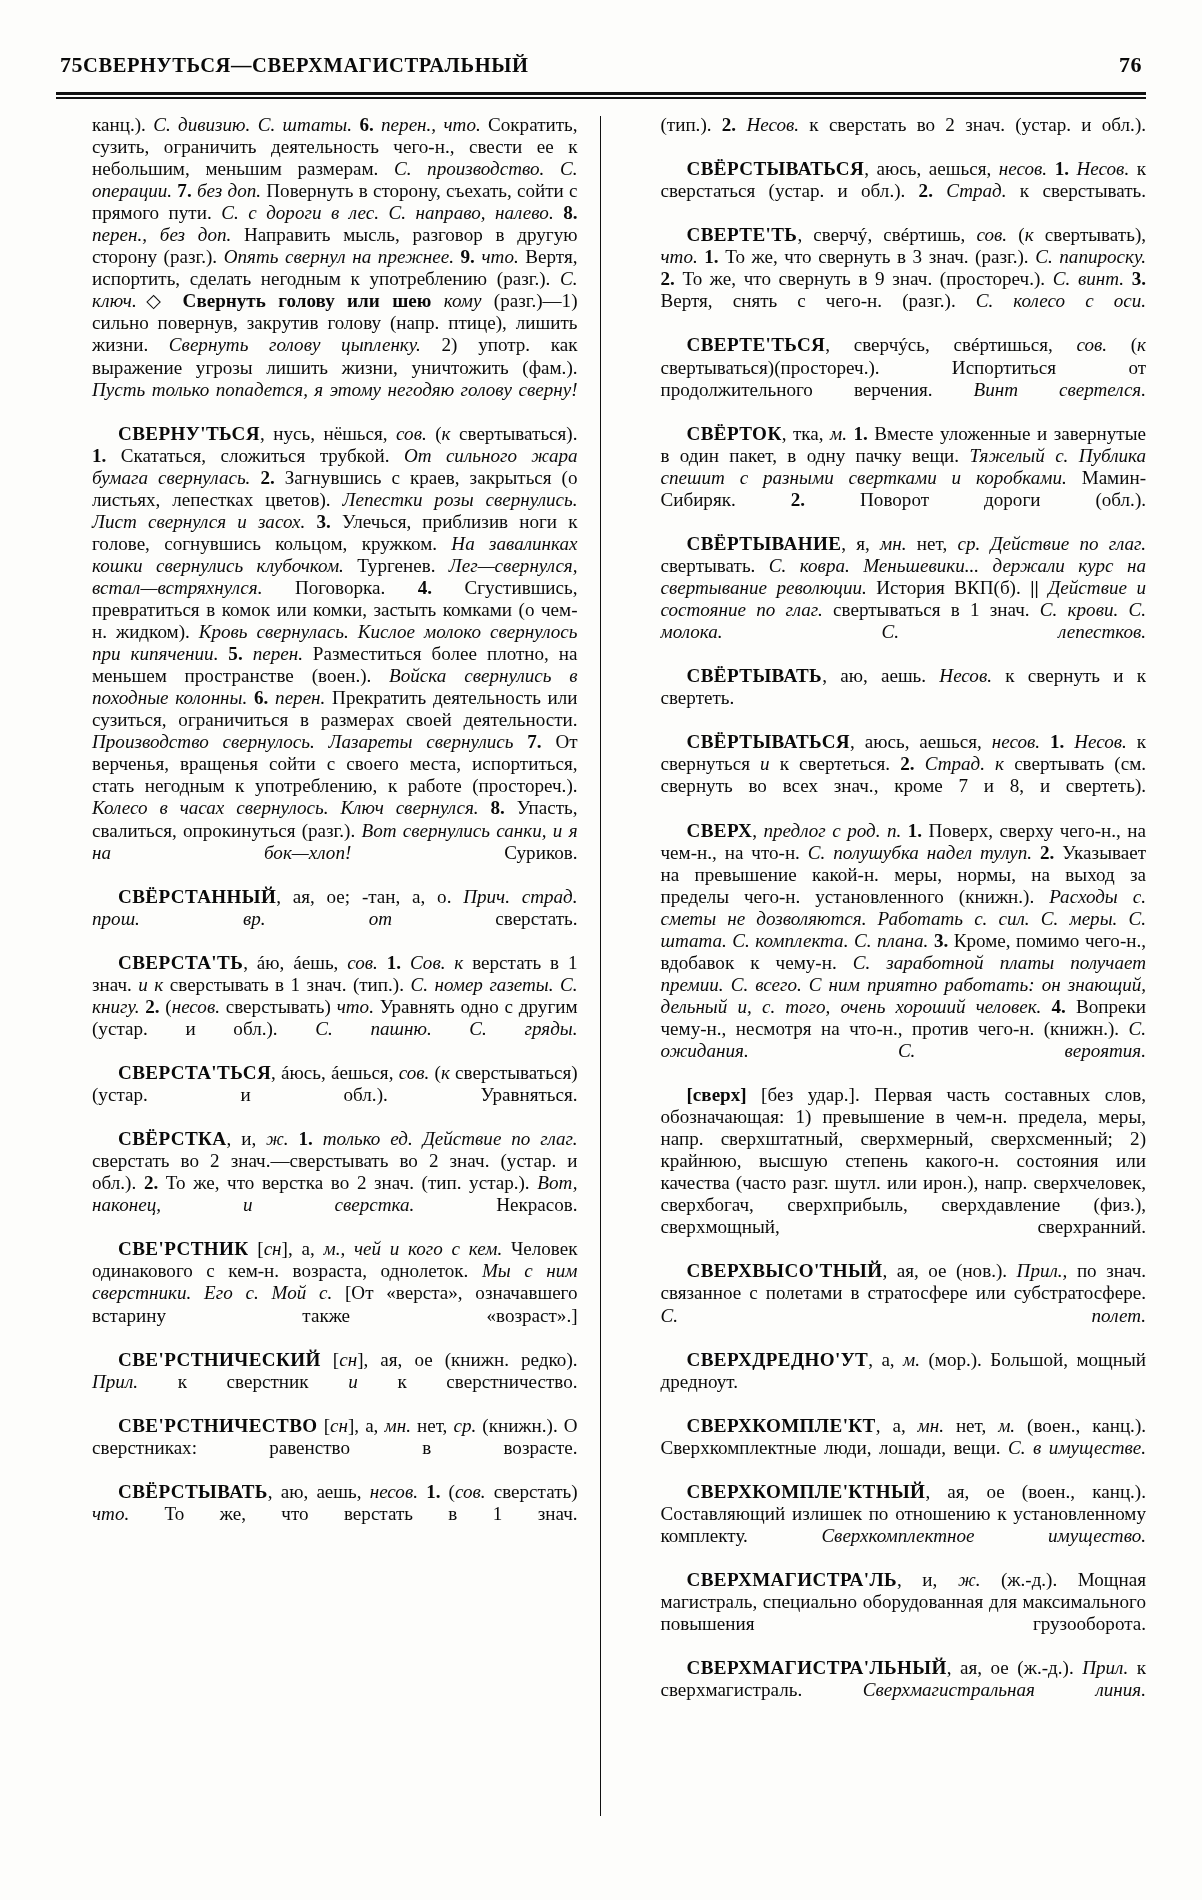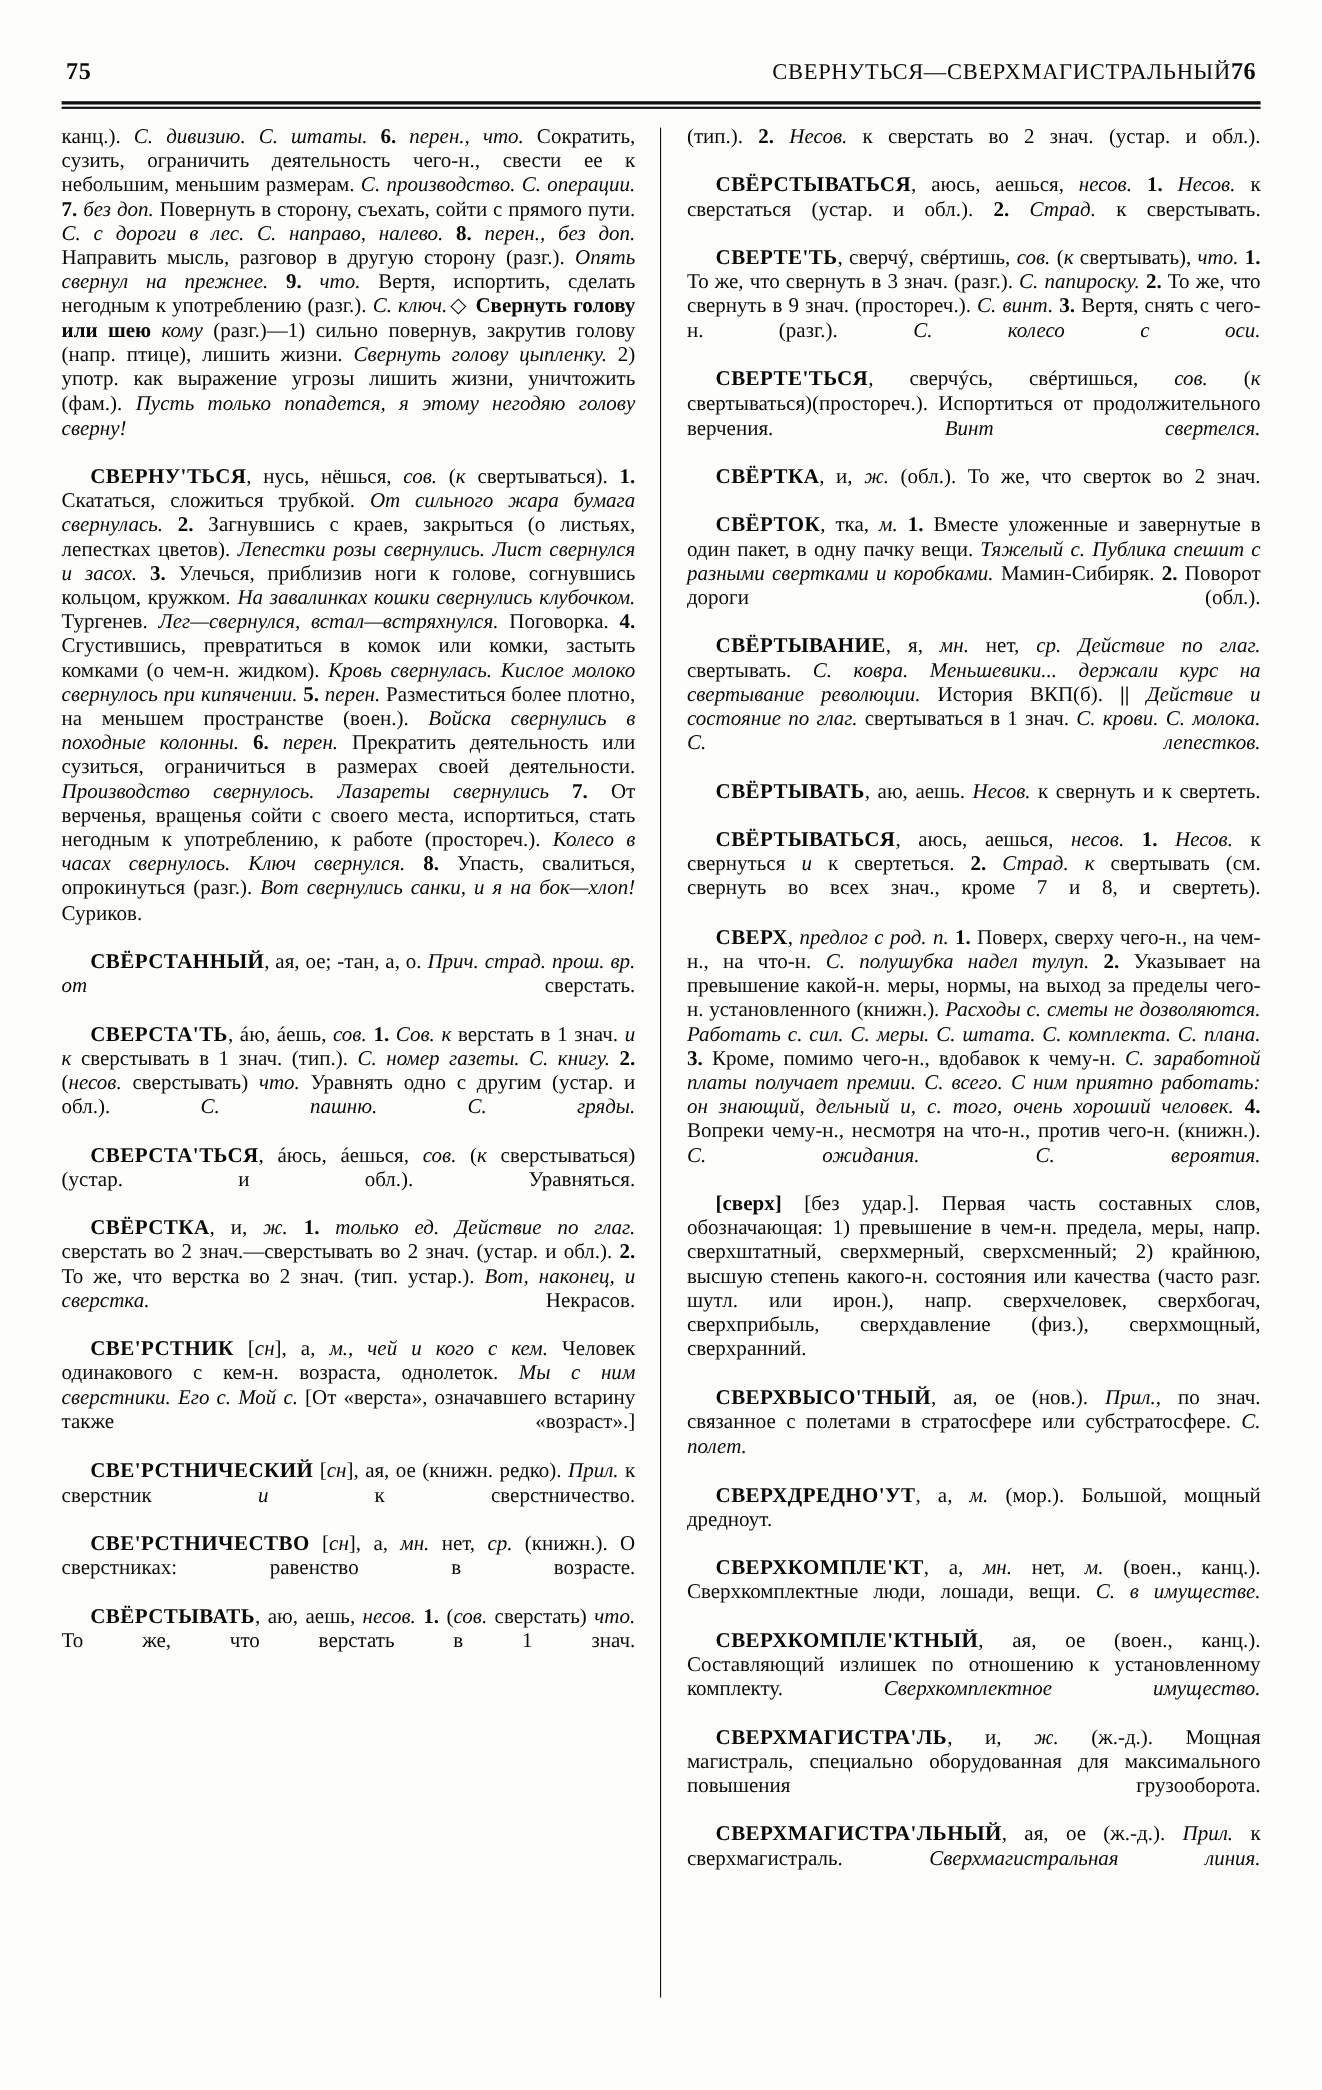--- a/index.html
+++ b/index.html
@@ -30,24 +30,24 @@
     justify-content: space-between;
     height: 34px;
     padding: 0 4px;
   }
   .folio {
     font-weight: bold;
     font-size: 22px;
     letter-spacing: 0.5px;
   }
   .runtitle {
-    font-weight: normal;
+    font-weight: bold;
     font-size: 20.5px;
     letter-spacing: 0.6px;
-    text-align: right;
+    text-align: left;
     flex: 1;
   }
   .rule {
     margin-top: 6px;
     border-top: 3px solid #111;
     border-bottom: 2px solid #111;
     height: 2px;
     box-sizing: content-box;
   }
   
@@ -82,21 +82,21 @@
   .hw {
     font-weight: bold;
     letter-spacing: 0.4px;
   }
   .it { font-style: italic; }
   .bd { font-weight: bold; }
   .sm { }
   .diamond { font-weight: bold; padding: 0 2px; }
 
   
-  .entry, .cont { text-align: justify; }
+  .entry, .cont { text-align: justify; margin-left: 36px; }
   .entry::after, .cont::after {
     content: "";
     display: inline-block;
     width: 100%;
   }
 </style>
 </head>
 <body>
 
 <div class="page">
@@ -121,21 +121,20 @@
         <p class="entry"><span class="hw">СВЕ'РСТНИЧЕСКИЙ</span><span class="sm"> [</span><span class="it">сн</span><span class="sm">], ая, ое (книжн. редко). </span><span class="it">Прил. </span><span class="sm">к </span><span class="sm">сверстник </span><span class="it">и </span><span class="sm">к </span><span class="sm">сверстничество.</span></p>
         <p class="entry"><span class="hw">СВЕ'РСТНИЧЕСТВО</span><span class="sm"> [</span><span class="it">сн</span><span class="sm">], а, </span><span class="it">мн. </span><span class="sm">нет, </span><span class="it">ср. </span><span class="sm">(книжн.). О сверстниках: равенство в возрасте.</span></p>
         <p class="entry"><span class="hw">СВЁРСТЫВАТЬ</span><span class="sm">, аю, аешь, </span><span class="it">несов. </span><span class="bd">1. </span><span class="sm">(</span><span class="it">сов. </span><span class="sm">сверстать) </span><span class="it">что. </span><span class="sm">То же, что верстать в 1 знач.</span></p>
       </div>
     <div class="gutter"></div>
     <div class="col col-right" id="col-right">
         <p class="cont"><span class="sm">(тип.). </span><span class="bd">2. </span><span class="it">Несов. </span><span class="sm">к сверстать во 2 знач. (устар. и обл.).</span></p>
         <p class="entry"><span class="hw">СВЁРСТЫВАТЬСЯ</span><span class="sm">, аюсь, аешься, </span><span class="it">несов. </span><span class="bd">1. </span><span class="it">Несов. </span><span class="sm">к сверстаться (устар. и обл.). </span><span class="bd">2. </span><span class="it">Страд. </span><span class="sm">к сверстывать.</span></p>
         <p class="entry"><span class="hw">СВЕРТЕ'ТЬ</span><span class="sm">, сверчý, свéртишь, </span><span class="it">сов. </span><span class="sm">(</span><span class="it">к </span><span class="sm">свертывать), </span><span class="it">что. </span><span class="bd">1. </span><span class="sm">То же, что свернуть в 3 знач. (разг.). </span><span class="it">С. папироску. </span><span class="bd">2. </span><span class="sm">То же, что свернуть в 9 знач. (простореч.). </span><span class="it">С. винт. </span><span class="bd">3. </span><span class="sm">Вертя, снять с чего-н. (разг.). </span><span class="it">С. колесо с оси.</span></p>
         <p class="entry"><span class="hw">СВЕРТЕ'ТЬСЯ</span><span class="sm">, сверчýсь, свéртишься, </span><span class="it">сов. </span><span class="sm">(</span><span class="it">к </span><span class="sm">свертываться)(простореч.). Испортиться от продолжительного верчения. </span><span class="it">Винт свертелся.</span></p>
-        <p class="entry"><span class="hw">СВЁРТКА</span><span class="sm">, и, </span><span class="it">ж. </span><span class="sm">(обл.). То же, что сверток во 2 знач.</span></p>
         <p class="entry"><span class="hw">СВЁРТОК</span><span class="sm">, тка, </span><span class="it">м. </span><span class="bd">1. </span><span class="sm">Вместе уложенные и завернутые в один пакет, в одну пачку вещи. </span><span class="it">Тяжелый с. Публика спешит с разными свертками и коробками. </span><span class="sm">Мамин-Сибиряк. </span><span class="bd">2. </span><span class="sm">Поворот дороги (обл.).</span></p>
         <p class="entry"><span class="hw">СВЁРТЫВАНИЕ</span><span class="sm">, я, </span><span class="it">мн. </span><span class="sm">нет, </span><span class="it">ср. Действие по глаг. </span><span class="sm">свертывать. </span><span class="it">С. ковра. Меньшевики... держали курс на свертывание революции. </span><span class="sm">История ВКП(б). </span><span class="bd">|| </span><span class="it">Действие и состояние по глаг. </span><span class="sm">свертываться в 1 знач. </span><span class="it">С. крови. С. молока. С. лепестков.</span></p>
         <p class="entry"><span class="hw">СВЁРТЫВАТЬ</span><span class="sm">, аю, аешь. </span><span class="it">Несов. </span><span class="sm">к свернуть и к свертеть.</span></p>
         <p class="entry"><span class="hw">СВЁРТЫВАТЬСЯ</span><span class="sm">, аюсь, аешься, </span><span class="it">несов. </span><span class="bd">1. </span><span class="it">Несов. </span><span class="sm">к свернуться </span><span class="it">и </span><span class="sm">к свертеться. </span><span class="bd">2. </span><span class="it">Страд. к </span><span class="sm">свертывать (см. свернуть во всех знач., кроме 7 и 8, и свертеть).</span></p>
         <p class="entry"><span class="hw">СВЕРХ</span><span class="sm">, </span><span class="it">предлог с род. п. </span><span class="bd">1. </span><span class="sm">Поверх, сверху чего-н., на чем-н., на что-н. </span><span class="it">С. полушубка надел тулуп. </span><span class="bd">2. </span><span class="sm">Указывает на превышение какой-н. меры, нормы, на выход за пределы чего-н. установленного (книжн.). </span><span class="it">Расходы с. сметы не дозволяются. Работать с. сил. С. меры. С. штата. С. комплекта. С. плана. </span><span class="bd">3. </span><span class="sm">Кроме, помимо чего-н., вдобавок к чему-н. </span><span class="it">С. заработной платы получает премии. С. всего. С ним приятно работать: он знающий, дельный и, с. того, очень хороший человек. </span><span class="bd">4. </span><span class="sm">Вопреки чему-н., несмотря на что-н., против чего-н. (книжн.). </span><span class="it">С. ожидания. С. вероятия.</span></p>
         <p class="entry"><span class="bd">[сверх]</span><span class="sm"> [без удар.]. Первая часть составных слов, обозначающая: 1) превышение в чем-н. предела, меры, напр. сверхштатный, сверхмерный, сверхсменный; 2) крайнюю, высшую степень какого-н. состояния или качества (часто разг. шутл. или ирон.), напр. сверхчеловек, сверхбогач, сверхприбыль, сверхдавление (физ.), сверхмощный, сверхранний.</span></p>
         <p class="entry"><span class="hw">СВЕРХВЫСО'ТНЫЙ</span><span class="sm">, ая, ое (нов.). </span><span class="it">Прил., </span><span class="sm">по знач. связанное с полетами в стратосфере или субстратосфере. </span><span class="it">С. полет.</span></p>
         <p class="entry"><span class="hw">СВЕРХДРЕДНО'УТ</span><span class="sm">, а, </span><span class="it">м. </span><span class="sm">(мор.). Большой, мощный дредноут.</span></p>
         <p class="entry"><span class="hw">СВЕРХКОМПЛЕ'КТ</span><span class="sm">, а, </span><span class="it">мн. </span><span class="sm">нет, </span><span class="it">м. </span><span class="sm">(воен., канц.). Сверхкомплектные люди, лошади, вещи. </span><span class="it">С. в имуществе.</span></p>
         <p class="entry"><span class="hw">СВЕРХКОМПЛЕ'КТНЫЙ</span><span class="sm">, ая, ое (воен., канц.). Составляющий излишек по отношению к установленному комплекту. </span><span class="it">Сверхкомплектное имущество.</span></p>

